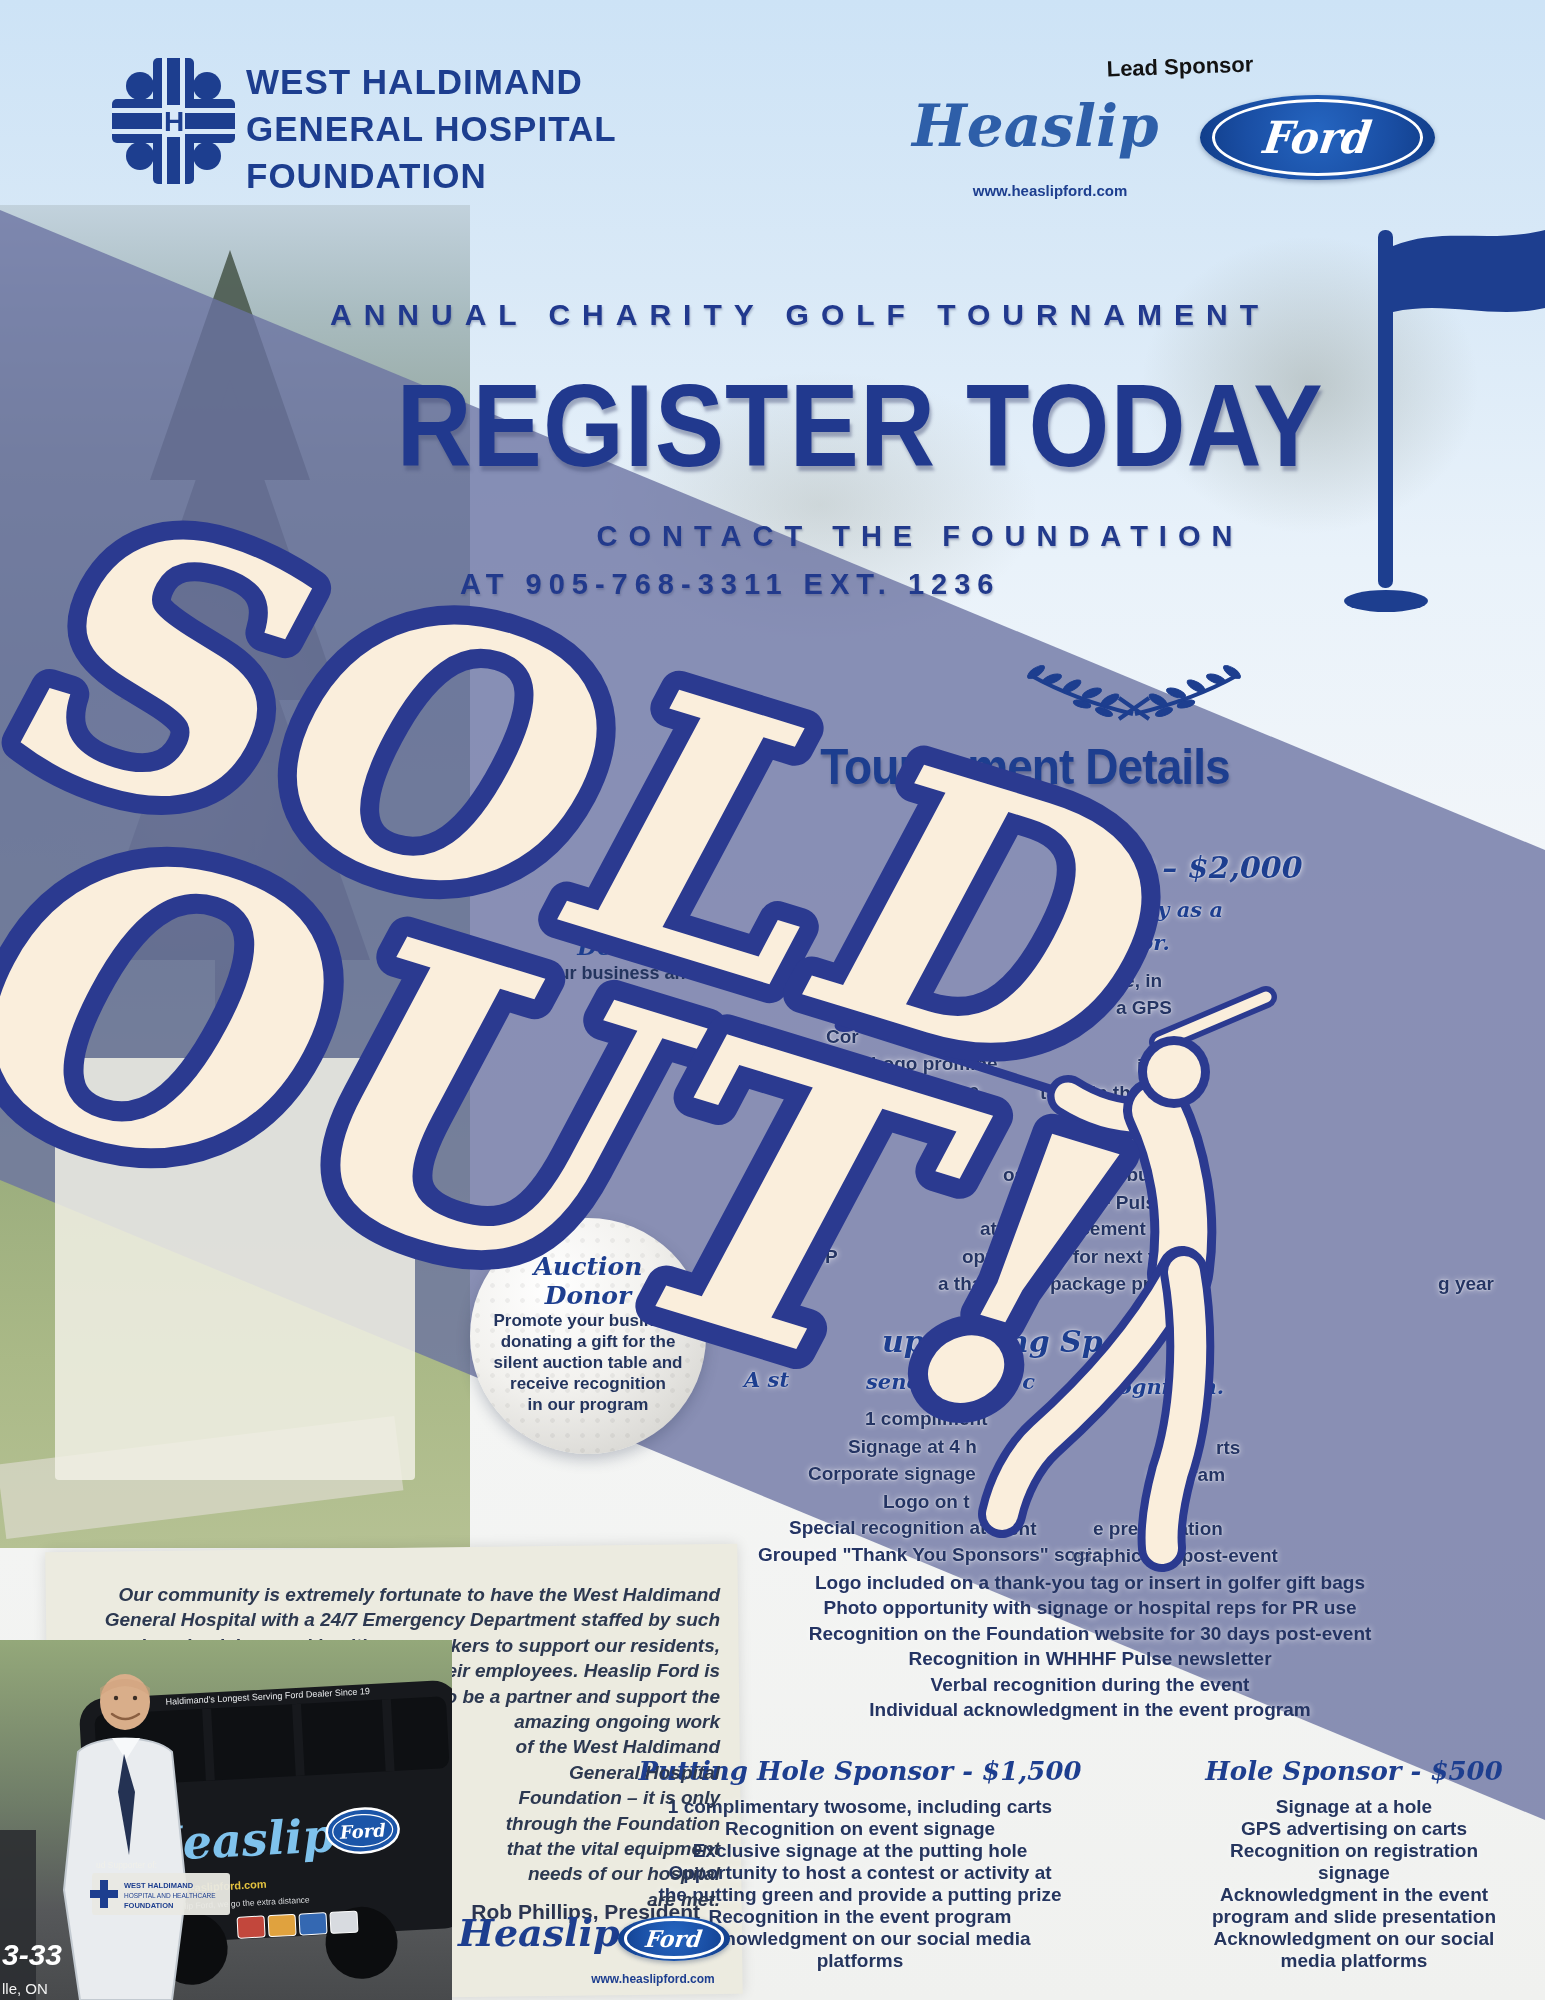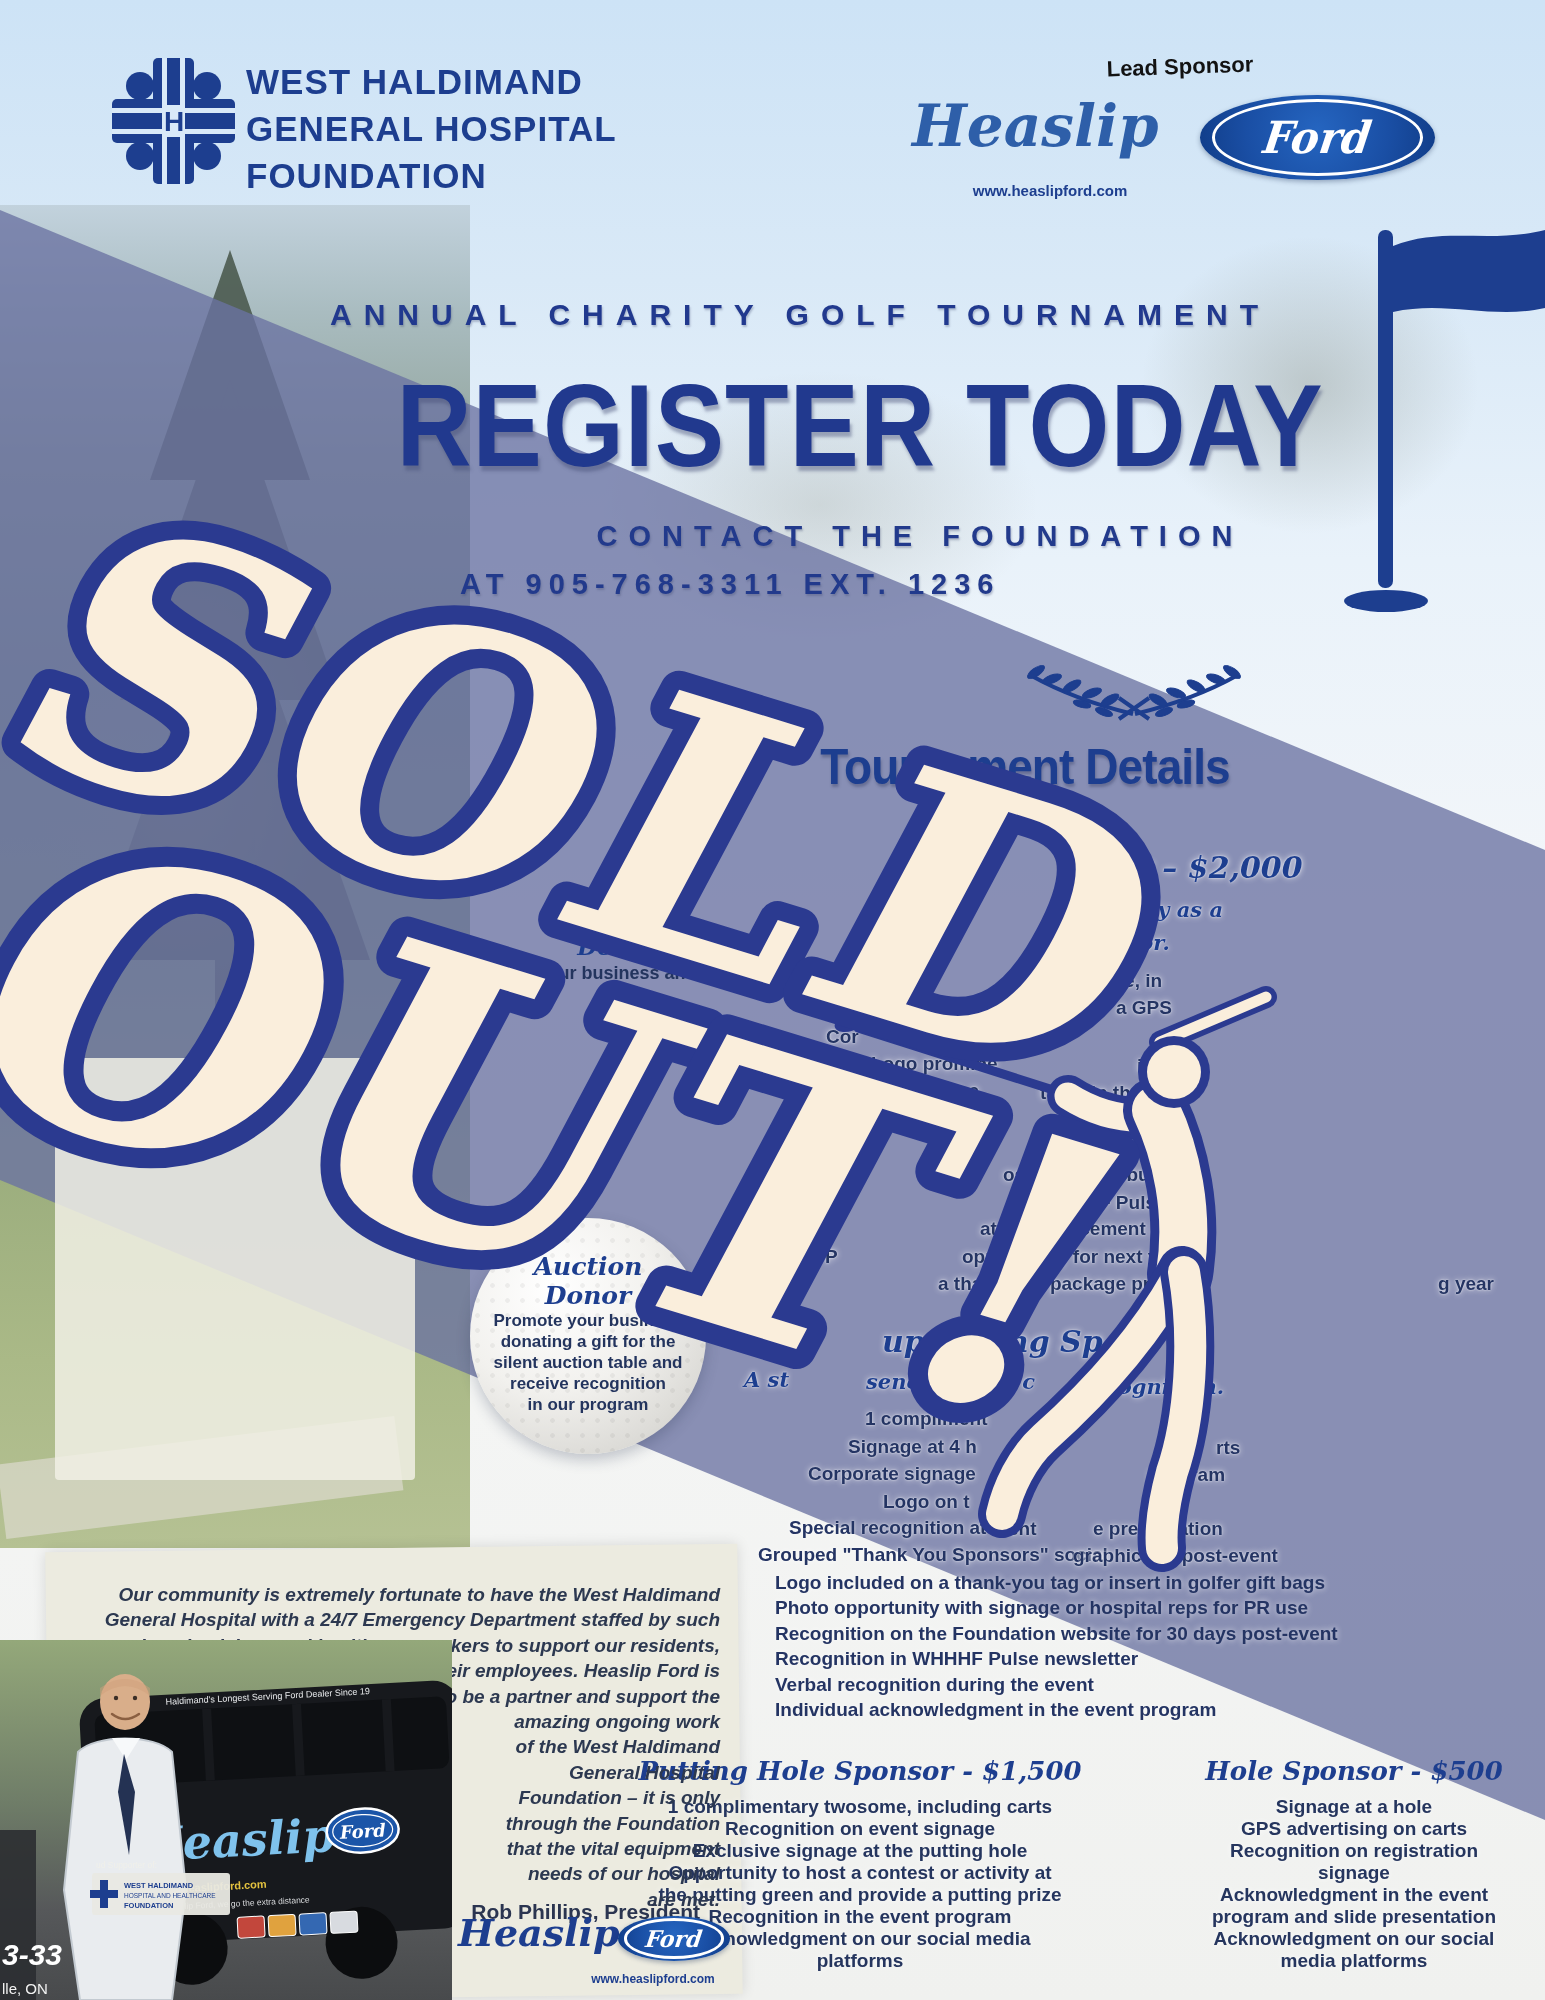--- a/index.html
+++ b/index.html
@@ -41,21 +41,21 @@
   .gift-block{left:492px;top:903px;width:250px;text-align:center;z-index:4;}
   .gift-block .h{font-family:"DejaVu Serif",serif;font-style:italic;font-weight:bold;font-size:23px;line-height:29px;color:#1d3e8f;}
   .gift-block .b{font-size:18px;font-weight:bold;line-height:24px;color:#23345e;}
   .ball-text{left:478px;top:1252px;width:220px;text-align:center;z-index:4;}
   .ball-text .h{font-family:"DejaVu Serif",serif;font-style:italic;font-weight:bold;font-size:25px;line-height:29px;color:#1d3e8f;}
   .ball-text .b{font-size:17px;font-weight:bold;line-height:21px;color:#23345e;}
   .frag{position:absolute;z-index:4;font-size:19px;font-weight:bold;color:#243463;white-space:nowrap;
     text-shadow:0 0 6px rgba(255,255,255,0.75),0 0 2px rgba(255,255,255,0.8);}
   .frag.si{font-family:"DejaVu Serif",serif;font-style:italic;font-size:21px;color:#1d3e8f;}
   .frag.sihead{font-family:"DejaVu Serif",serif;font-style:italic;font-size:30px;color:#1d3e8f;}
-  .support-lines{left:775px;top:1570px;width:630px;text-align:left;font-size:19px;font-weight:bold;line-height:25.4px;color:#243463;z-index:4;
+  .support-lines{left:775px;top:1570px;width:630px;text-align:center;font-size:19px;font-weight:bold;line-height:25.4px;color:#243463;z-index:4;
     text-shadow:0 0 6px rgba(255,255,255,0.75);}
   .col-head{font-family:"DejaVu Serif",serif;font-style:italic;font-weight:bold;font-size:26px;color:#1d3e8f;text-align:center;}
   .col-body{margin-top:10px;text-align:center;font-size:19px;font-weight:bold;line-height:22px;color:#25355e;text-shadow:0 0 6px rgba(255,255,255,0.8);}
   .putting-col{left:610px;top:1756px;width:500px;z-index:4;}
   .hole-col{left:1163px;top:1756px;width:382px;z-index:4;}
   .testimonial-text{left:80px;top:1582px;width:640px;text-align:right;font-style:italic;font-weight:bold;font-size:19px;line-height:25.4px;color:#2c3850;z-index:5;}
   .signature{left:420px;top:1900px;width:280px;text-align:right;font-size:21px;font-weight:bold;color:#2b3550;z-index:5;}
   .heaslip-sig{left:458px;top:1910px;font-size:38px;color:#1d3e8f;z-index:5;}
   .url-sig{left:578px;top:1972px;width:150px;text-align:center;font-size:12px;font-weight:bold;color:#1d3e8f;z-index:5;}
   .overlay-svg{left:0;top:0;z-index:8;pointer-events:none;}

